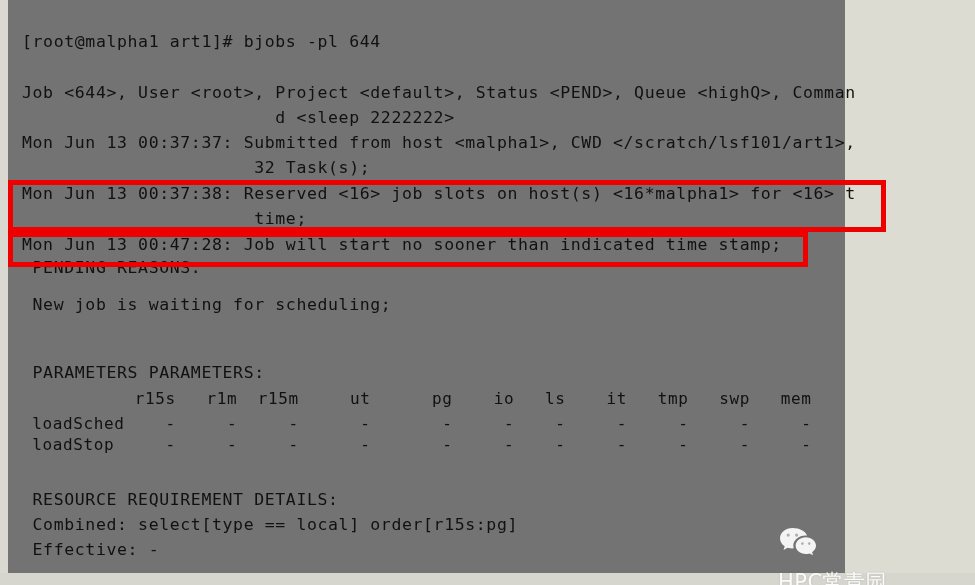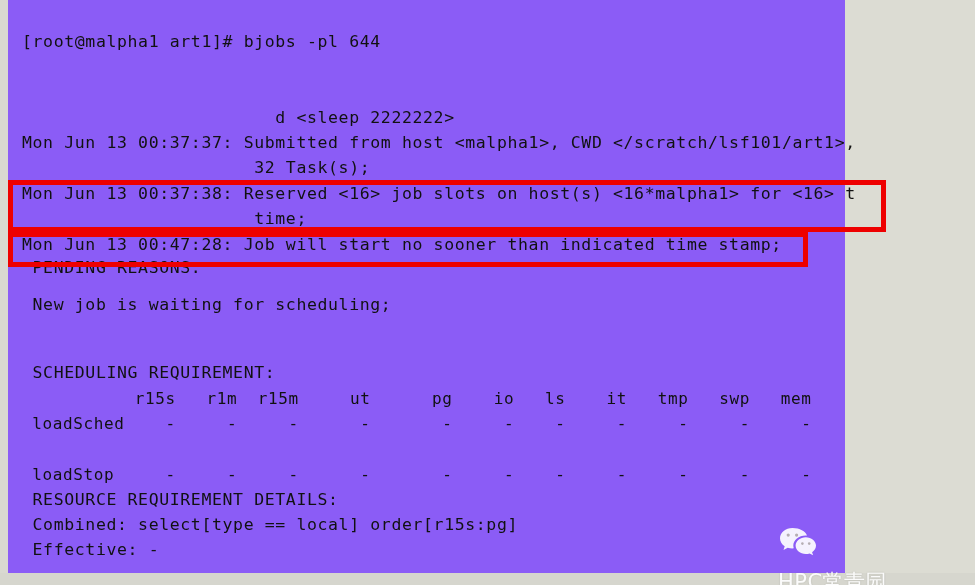--- a/index.html
+++ b/index.html
@@ -5,21 +5,21 @@
   html, body {
     margin: 0;
     padding: 0;
     background: #b8b8b8;
   }
   #screen {
     position: relative;
     width: 975px;
     height: 585px;
     overflow: hidden;
-    background: #8b5cf6;
+    background: #737373;
     font-family: "DejaVu Sans Mono", "Liberation Mono", monospace;
   }
   
   .margin-left {
     position: absolute;
     left: 0; top: 0;
     width: 8px; height: 585px;
     background: #d9d9d1;
     z-index: 0;
   }
@@ -107,33 +107,34 @@
 
 <div id="screen">
 
   <div class="margin-left"></div>
   <div class="margin-right"></div>
   <div class="margin-bottom"></div>
 
   <div class="terminal">
 
     <div class="line" style="top:33px">[root@malpha1 art1]# bjobs -pl 644</div>
+    <div class="line" style="top:84px">Job &lt;644&gt;, User &lt;root&gt;, Project &lt;default&gt;, Status &lt;PEND&gt;, Queue &lt;highQ&gt;, Comman</div>
     <div class="line" style="top:109px">                        d &lt;sleep 2222222&gt;</div>
     <div class="line" style="top:134px">Mon Jun 13 00:37:37: Submitted from host &lt;malpha1&gt;, CWD &lt;/scratch/lsf101/art1&gt;,</div>
     <div class="line" style="top:159px">                      32 Task(s);</div>
     <div class="line" style="top:185px">Mon Jun 13 00:37:38: Reserved &lt;16&gt; job slots on host(s) &lt;16*malpha1&gt; for &lt;16&gt; t</div>
     <div class="line" style="top:210px">                      time;</div>
     <div class="line" style="top:236px">Mon Jun 13 00:47:28: Job will start no sooner than indicated time stamp;</div>
     <div class="line" style="top:259px"> PENDING REASONS:</div>
     <div class="line" style="top:296px"> New job is waiting for scheduling;</div>
 
-    <div class="line" style="top:364px"> SCHEDULING REQUIREMENT:</div>
+    <div class="line" style="top:364px"> PARAMETERS PARAMETERS:</div>
     <div class="tbl" style="top:390px">           r15s   r1m  r15m     ut      pg    io   ls    it   tmp   swp   mem</div>
     <div class="tbl" style="top:415px"> loadSched    -     -     -      -       -     -    -     -     -     -     -</div>
-    <div class="tbl" style="top:466px"> loadStop     -     -     -      -       -     -    -     -     -     -     -</div>
+    <div class="tbl" style="top:436px"> loadStop     -     -     -      -       -     -    -     -     -     -     -</div>
 
     <div class="line" style="top:491px"> RESOURCE REQUIREMENT DETAILS:</div>
     <div class="line" style="top:516px"> Combined: select[type == local] order[r15s:pg]</div>
     <div class="line" style="top:541px"> Effective: -</div>
   </div>
 
   <div class="redbox" id="redbox-reserved-slots"></div>
   <div class="redbox" id="redbox-start-time"></div>
 
   <div class="watermark">

